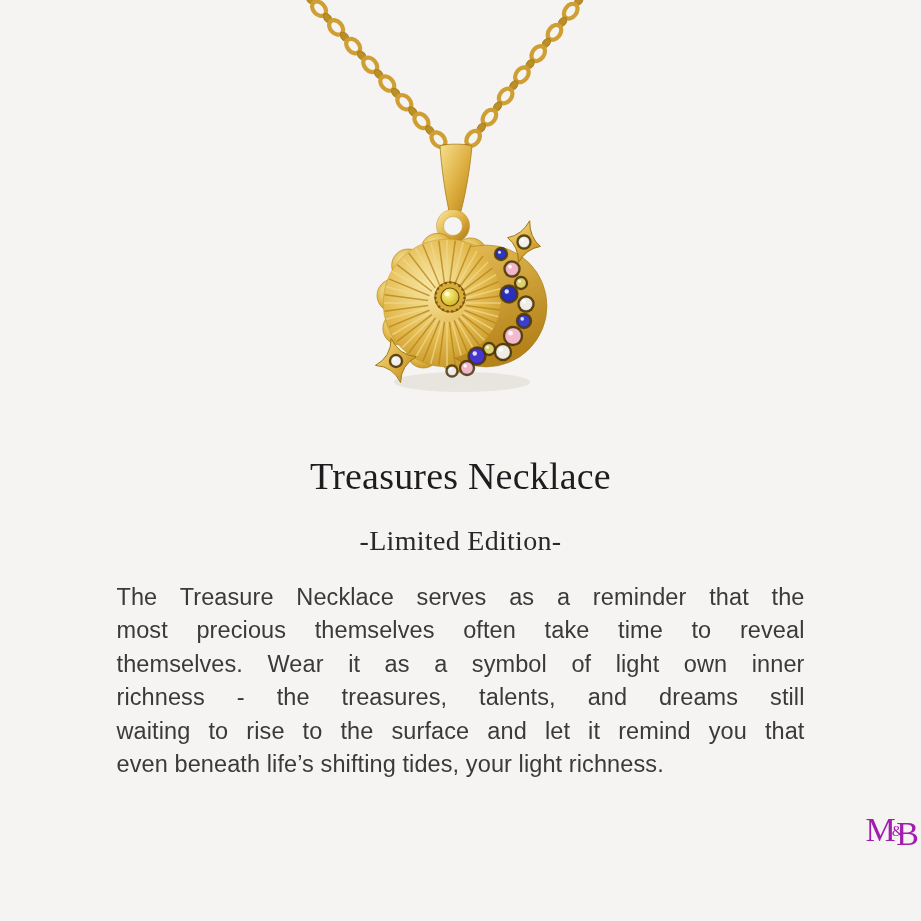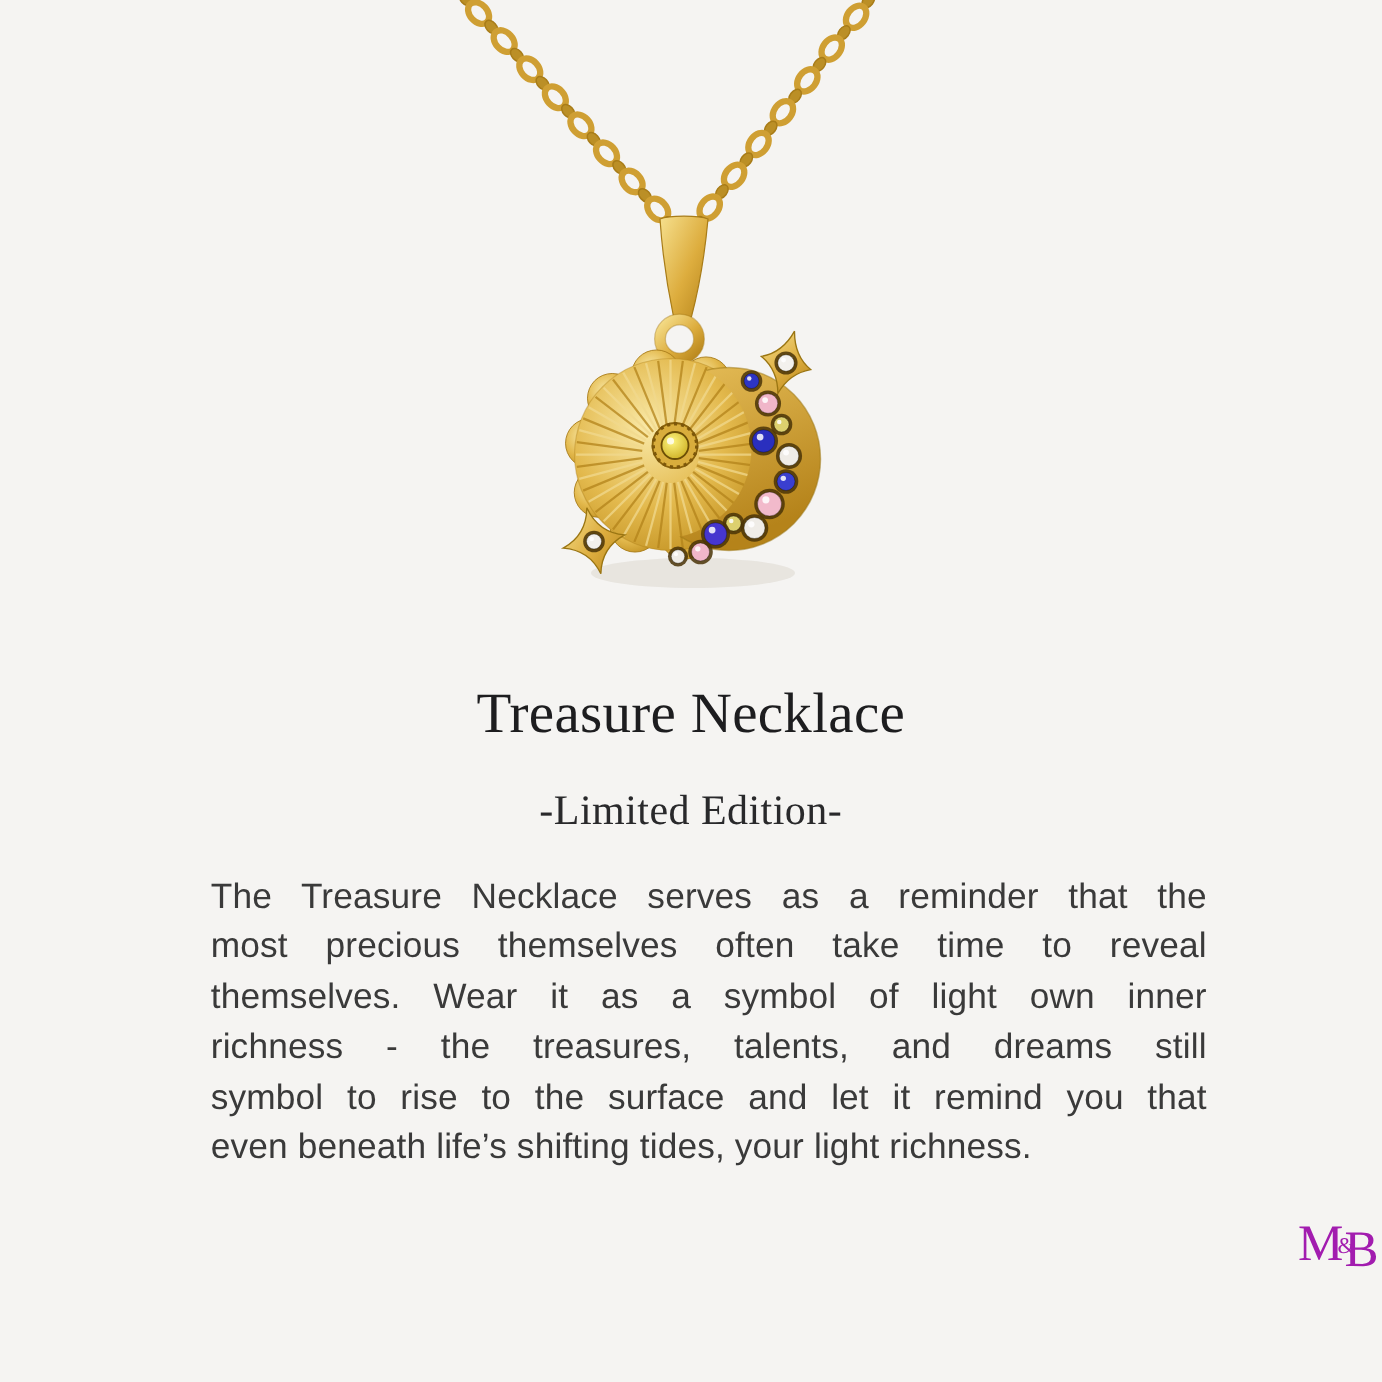--- a/index.html
+++ b/index.html
@@ -18,21 +18,21 @@
   }
   .edition{
     font-family:"Liberation Serif", serif;
     font-size:28px;color:#29292b;
     text-align:center;margin-top:27px;letter-spacing:.3px;
   }
   .desc{
     width:688px;margin:24px auto 0 auto;
     font-size:23.5px;line-height:33.4px;color:#3a3a3a;letter-spacing:.1px;
   }
-  .desc .line{text-align:justify;text-align-last:justify;margin-left:24px;}
+  .desc .line{text-align:justify;text-align-last:justify;}
   .desc .line:last-child{text-align-last:left;}
   .logo{
     margin-top:30px;text-align:right;
     font-family:"Liberation Serif", serif;color:#a21caf;
   }
   .logo .m{font-size:34px;}
   .logo .amp{font-size:15px;margin:0 -5px 0 -4px;vertical-align:5px;}
   .logo .b{font-size:34px;position:relative;top:4px;left:-2px;}
 </style>
 </head>
@@ -235,30 +235,30 @@
         <circle cx="474.75" cy="353.375" r="2.25" fill="rgba(255,255,255,0.85)"></circle>
         <circle cx="467" cy="368" r="8.2" fill="#4a3407" opacity="0.85"></circle>
         <circle cx="467" cy="368" r="6" fill="#f0b6c9" stroke="rgba(0,0,0,0.35)" stroke-width="0.6"></circle>
         <circle cx="465.2" cy="365.9" r="1.7999999999999998" fill="rgba(255,255,255,0.85)"></circle>
         <circle cx="452" cy="371" r="6.7" fill="#4a3407" opacity="0.85"></circle>
         <circle cx="452" cy="371" r="4.5" fill="#efece7" stroke="rgba(0,0,0,0.35)" stroke-width="0.6"></circle>
         <circle cx="450.65" cy="369.425" r="1.3499999999999999" fill="rgba(255,255,255,0.85)"></circle>
       </g>
   </svg>
 
-  <h1 class="title">Treasure Necklace</h1>
+  <h1 class="title">Treasures Necklace</h1>
 
   <div class="edition">-Limited Edition-</div>
 
   <div class="desc">
     <div class="line">The Treasure Necklace serves as a reminder that the</div>
     <div class="line">most precious themselves often take time to reveal</div>
     <div class="line">themselves. Wear it as a symbol of light own inner</div>
     <div class="line">richness - the treasures, talents, and dreams still</div>
-    <div class="line">symbol to rise to the surface and let it remind you that</div>
+    <div class="line">waiting to rise to the surface and let it remind you that</div>
     <div class="line">even beneath life’s shifting tides, your light richness.</div>
   </div>
 
   <div class="logo">
     <span class="m">M</span><span class="amp">&amp;</span><span class="b">B</span>
   </div>
 
 </div>
 
 </body></html>

